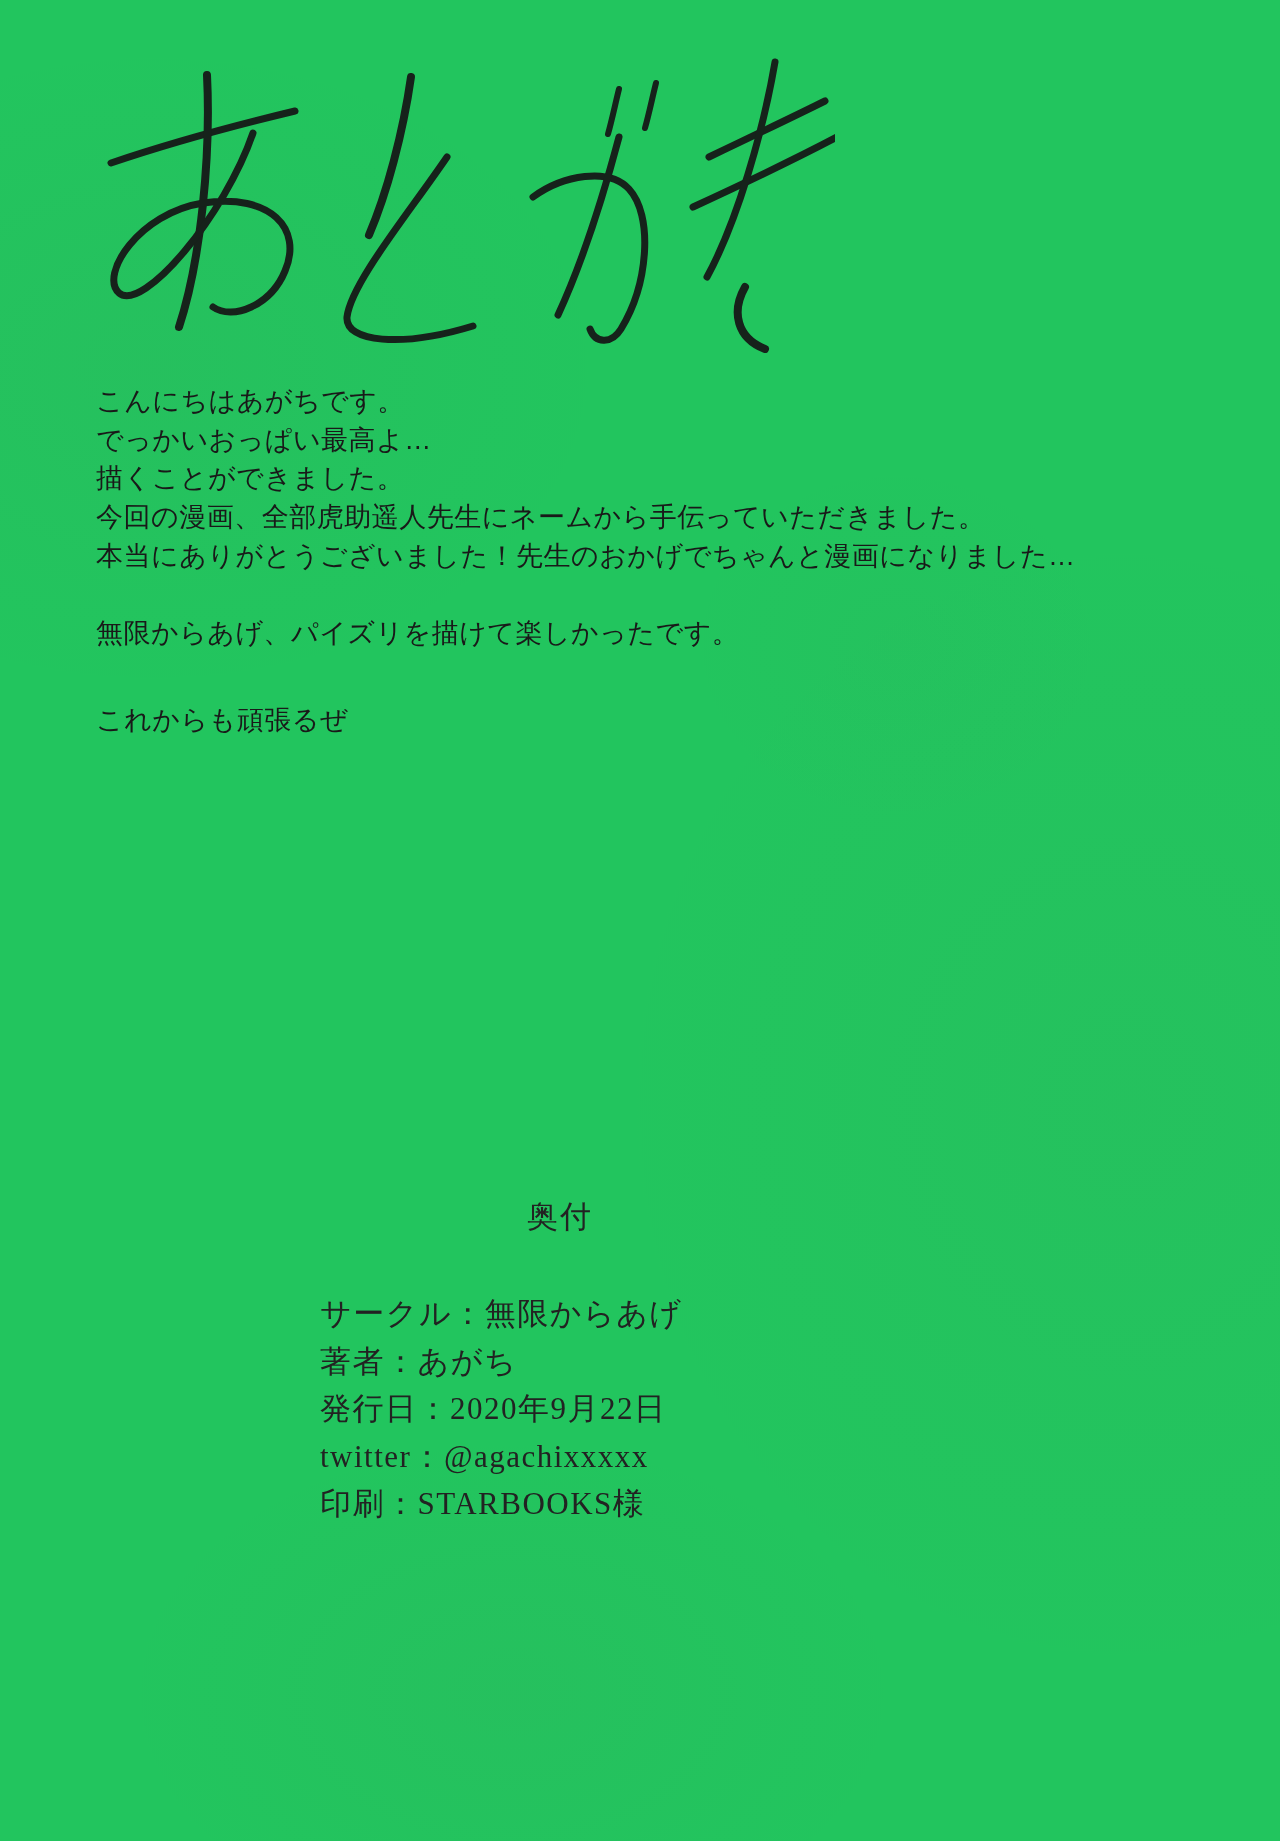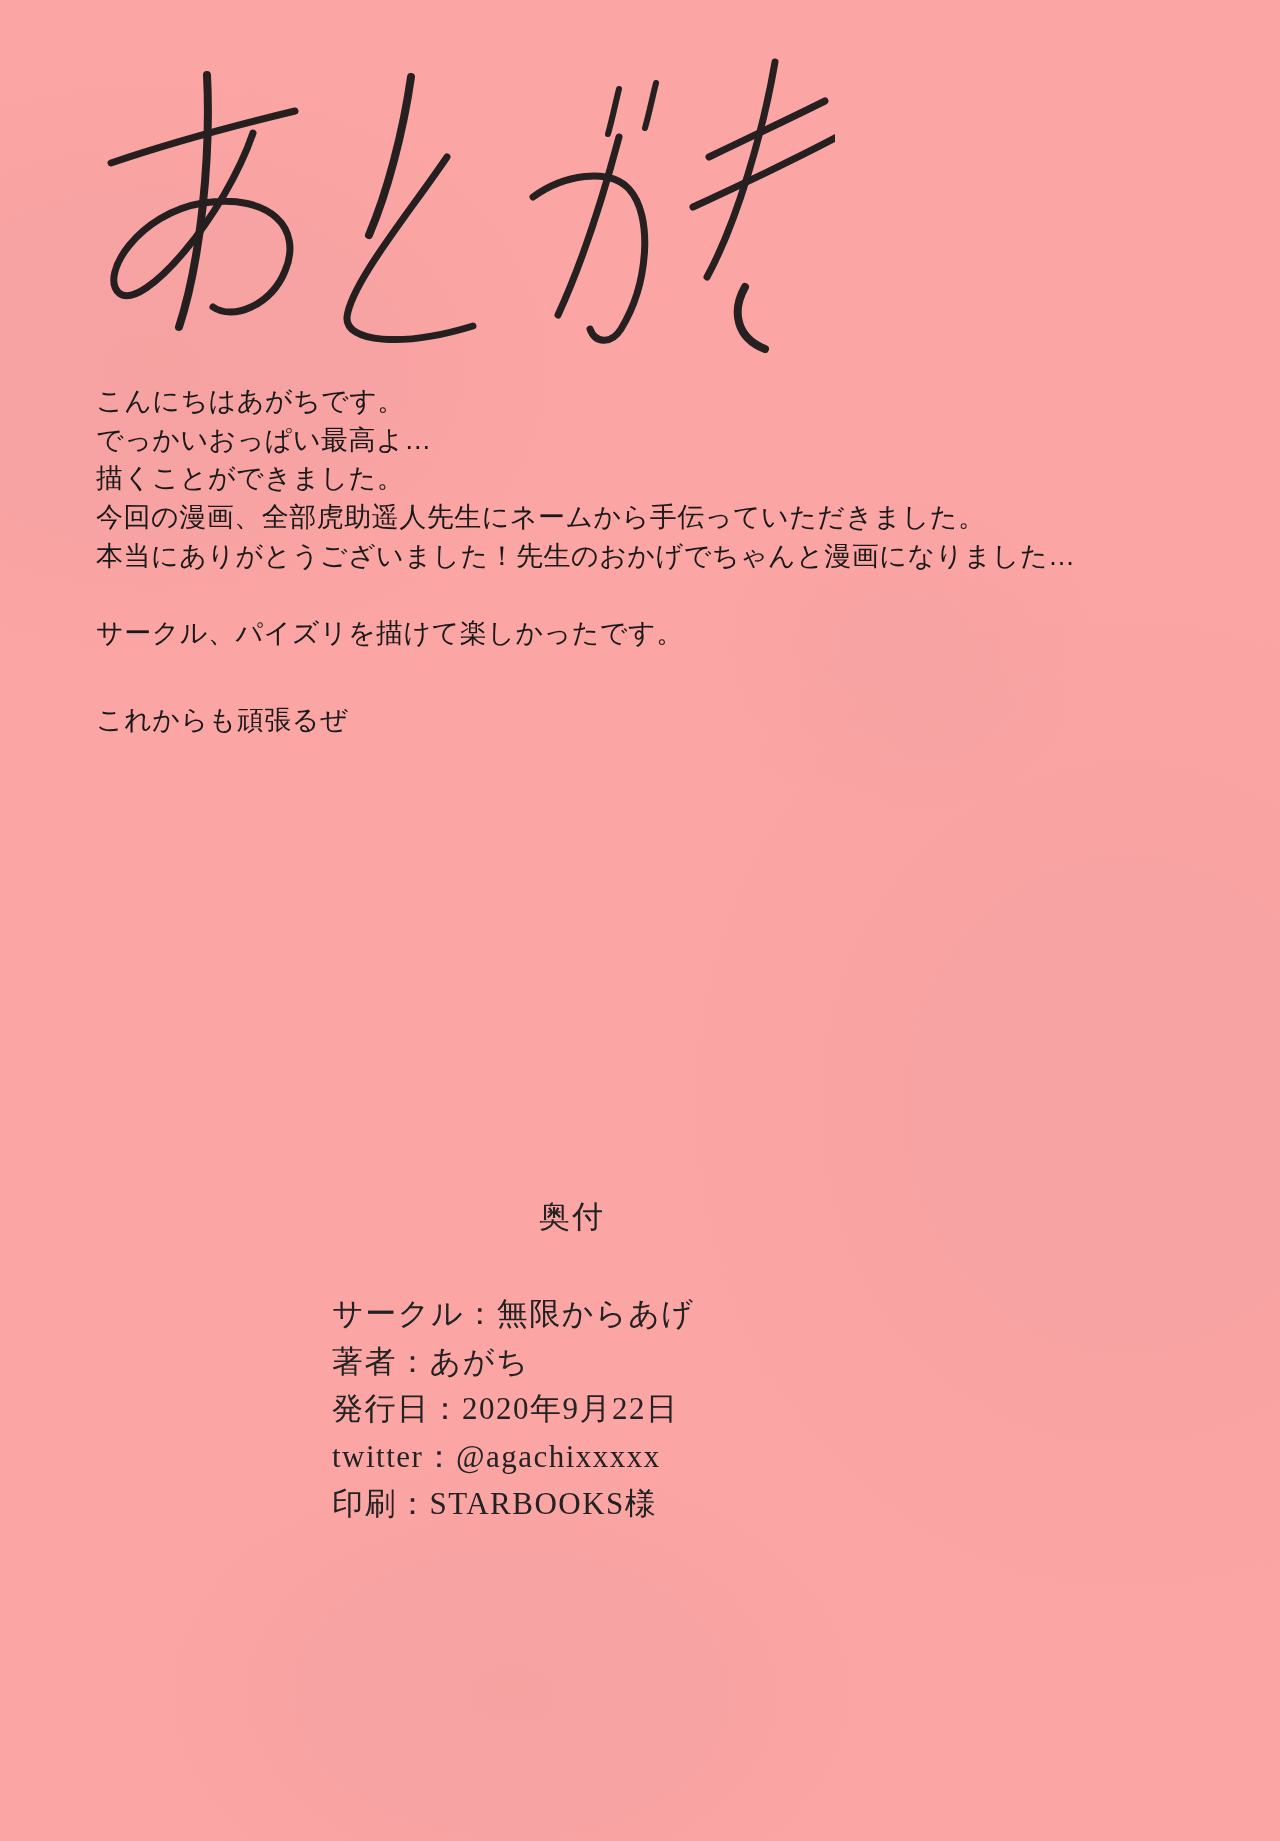--- a/index.html
+++ b/index.html
@@ -9,21 +9,21 @@
   body {
     width: 1280px;
     height: 1841px;
     background: #e9e7e3;
     font-family: "Liberation Sans", sans-serif;
   }
   .page {
     position: relative;
     width: 1280px;
     height: 1841px;
-    background: #fca5a5;
+    background: #22c55e;
     overflow: hidden;
     color: #1c1c1c;
   }
   
   .page::before {
     content: "";
     position: absolute;
     inset: 0;
     background:
       radial-gradient(ellipse 700px 500px at 12% 20%, rgba(110,100,90,0.05), transparent 65%),
@@ -70,21 +70,20 @@
   .body-text p.para2 { margin-top: 38.7px; }
   .body-text p.para3 { margin-top: 48px; }
 
   .colophon {
     position: absolute;
     left: 0;
     top: 1196px;
     width: 1120px;
     font-family: "Liberation Serif", "DejaVu Serif", serif;
     color: #222222;
-    margin-left: 12px;
   }
   .colophon-heading {
     text-align: center;
     font-size: 31px;
     letter-spacing: 2px;
   }
   .colophon-title {
     text-align: center;
     font-size: 31px;
     letter-spacing: 2px;
@@ -126,21 +125,21 @@
     </svg>
     <span class="sr-only">あとがき</span>
   </div>
 
   <section class="body-text">
     <p>こんにちはあがちです。</p>
     <p>でっかいおっぱい最高よ…</p>
     <p>描くことができました。</p>
     <p>今回の漫画、全部虎助遥人先生にネームから手伝っていただきました。</p>
     <p>本当にありがとうございました！先生のおかげでちゃんと漫画になりました…</p>
-    <p class="para2">サークル、パイズリを描けて楽しかったです。</p>
+    <p class="para2">無限からあげ、パイズリを描けて楽しかったです。</p>
     <p class="para3">これからも頑張るぜ</p>
   </section>
 
   <section class="colophon">
     <div class="colophon-heading">奥付</div>
     <div class="colophon-lines">
       <div class="colophon-line">サークル：無限からあげ</div>
       <div class="colophon-line">著者：あがち</div>
       <div class="colophon-line">発行日：2020年9月22日</div>
       <div class="colophon-line">twitter：@agachixxxxx</div>

